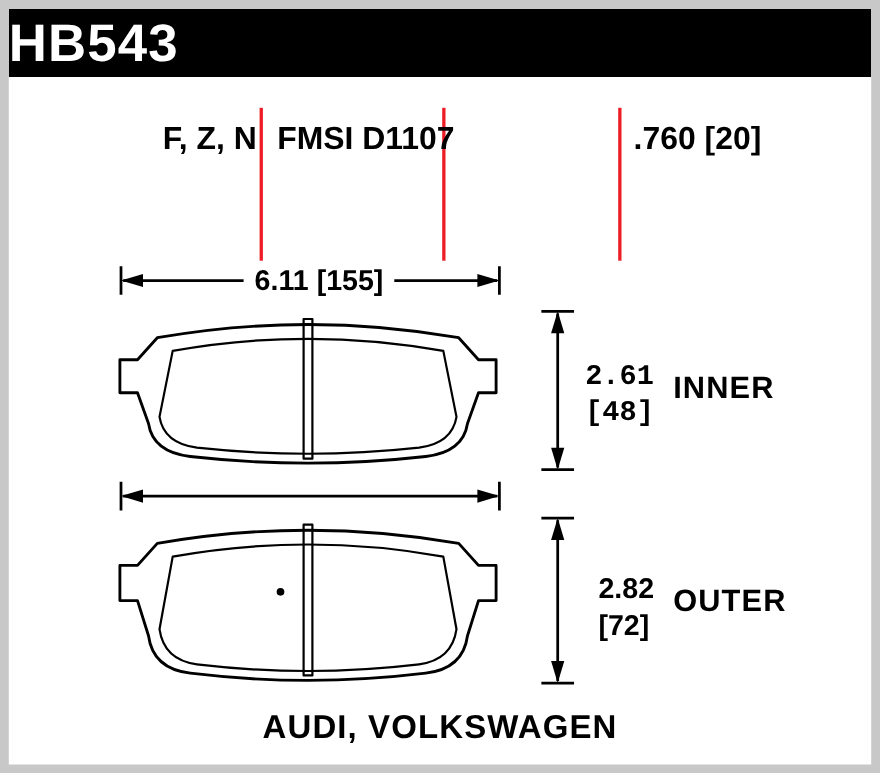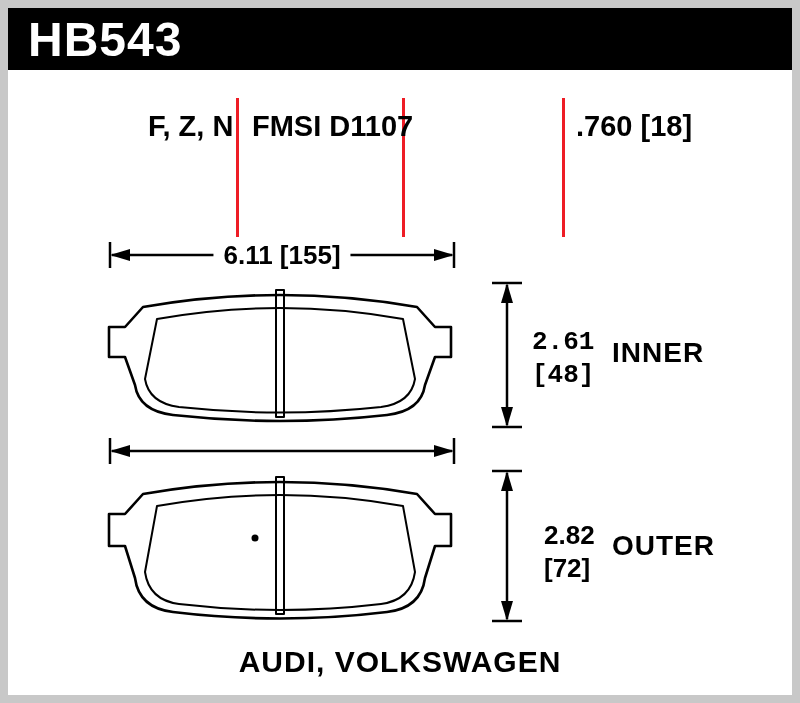--- a/index.html
+++ b/index.html
@@ -9,21 +9,21 @@
   }
   .frame{
     position:absolute;inset:0;border:8px solid var(--frame-gray,#c8c8c8);
     box-sizing:border-box;pointer-events:none;z-index:20;
   }
   .header{
     position:absolute;left:8px;top:8px;width:784px;height:62px;
     background:var(--ink-black,#000);display:flex;align-items:center;z-index:5;
   }
   .part-number{
-    color:#fff;font-size:48px;font-weight:bold;letter-spacing:1px;padding-left:20px;
+    color:#fff;font-size:48px;font-weight:bold;letter-spacing:1px;
   }
   .redline{
     position:absolute;top:98px;height:139px;width:3px;
     background:var(--accent-red,#ee1c25);
   }
   .spec{
     position:absolute;top:110px;font-size:29px;font-weight:bold;white-space:nowrap;
   }
   .hdim{position:absolute;left:108px;width:348px;height:30px;}
   .hdim svg{position:absolute;left:0;top:0;}
@@ -56,23 +56,23 @@
 <div class="header">
   <span class="part-number">HB543</span>
 </div>
 
 <div class="redline" style="left:236px;"></div>
 <div class="redline" style="left:402px;"></div>
 <div class="redline" style="left:562px;"></div>
 
 <span class="spec" style="left:148px;">F, Z, N</span>
 <span class="spec" style="left:252px;">FMSI D1107</span>
-<span class="spec" style="left:576px;">.760 [18]</span>
+<span class="spec" style="left:576px;">.760 [20]</span>
 
-<div class="hdim" style="top:240px;">
+<div class="hdim" style="top:240px;padding-left:16px;">
   <svg width="348" height="30" viewBox="0 0 348 30">
     <line class="dim-stroke" x1="2" y1="2" x2="2" y2="28"></line>
     <line class="dim-stroke" x1="346" y1="2" x2="346" y2="28"></line>
     <line class="dim-stroke" x1="4" y1="15" x2="344" y2="15"></line>
     <polygon class="dim-fill" points="2,15 22,9 22,21"></polygon>
     <polygon class="dim-fill" points="346,15 326,9 326,21"></polygon>
   </svg>
   <span class="hdim-label">6.11 [155]</span>
 </div>
 

